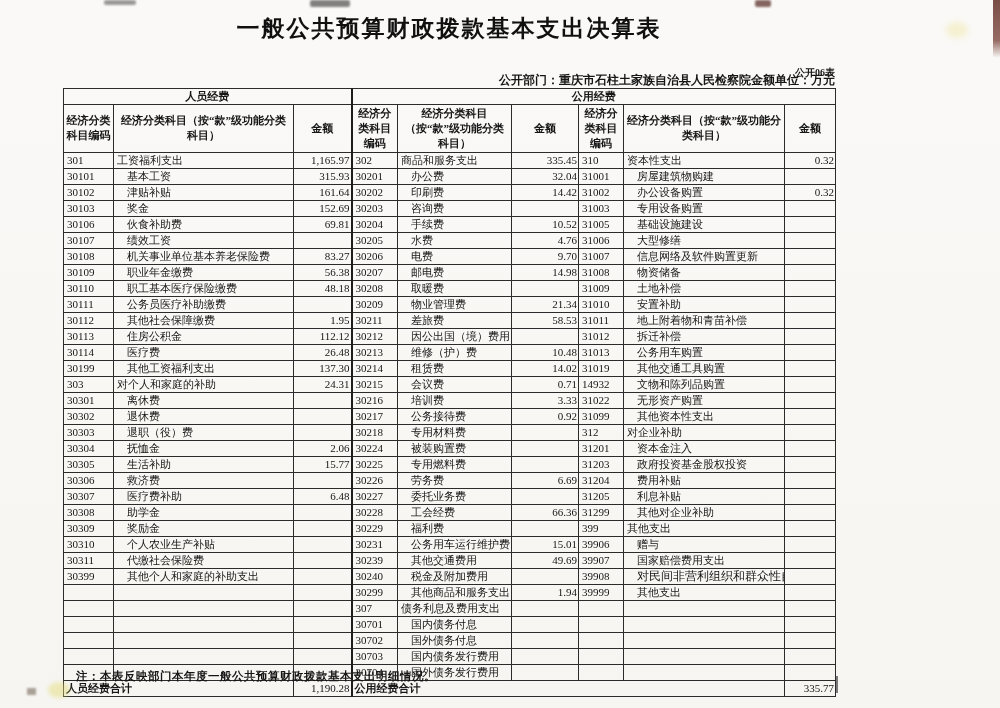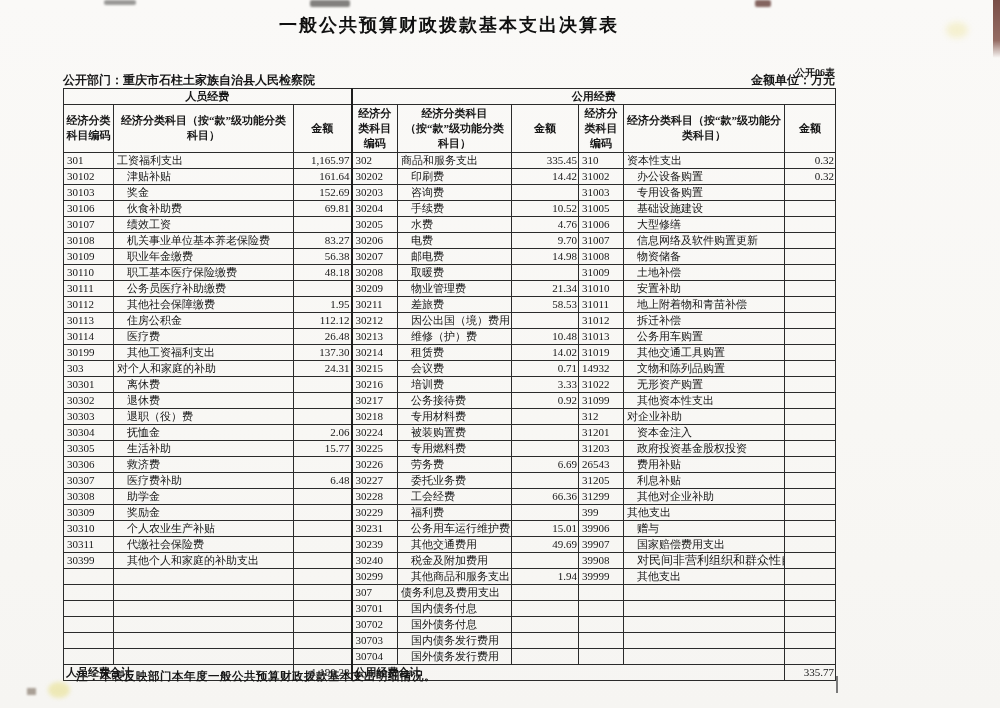--- a/index.html
+++ b/index.html
@@ -6,24 +6,24 @@
   body{
     width:1000px;height:708px;position:relative;overflow:hidden;
     background:#f8f7f5;
     font-family:"Liberation Serif","DejaVu Serif",serif;
     color:#161616;
   }
   .sheet{position:absolute;inset:0;background:linear-gradient(180deg,#faf9f7 0%,#f8f7f4 60%,#f6f5f2 100%);}
   .doc-title{
     position:absolute;left:63px;top:13px;width:772px;text-align:center;
     font-family:"Liberation Sans","DejaVu Sans",sans-serif;
-    font-size:18px;font-weight:bold;letter-spacing:2px;color:#101010;
+    font-size:23px;font-weight:bold;letter-spacing:2px;color:#101010;
   }
   .table-no{position:absolute;top:66px;width:772px;left:63px;text-align:right;font-size:10px;font-weight:bold;}
-  .meta-row{position:absolute;top:72px;left:63px;width:772px;font-size:12px;font-weight:bold;display:flex;justify-content:space-between;}
+  .meta-row{position:absolute;top:72px;left:63px;width:772px;font-size:12px;font-weight:bold;display:flex;justify-content:flex-end;}
   table{
     position:absolute;left:63px;top:88px;width:772px;
     border-collapse:collapse;table-layout:fixed;
     font-size:11px;
     padding-left:10px;
   }
   table,td,th{border:1px solid #2b2b2b;}
   table{border:1.5px solid #1d1d1d;}
   col.c1{width:50px}col.c2{width:180px}col.c3{width:58px}
   col.c4{width:46px}col.c5{width:114px}col.c6{width:67px}
@@ -98,20 +98,31 @@
           <td class="subject top">工资福利支出</td>
           <td class="amount">1,165.97</td>
           <td class="code sec-border">302</td>
           <td class="subject top">商品和服务支出</td>
           <td class="amount">335.45</td>
           <td class="code">310</td>
           <td class="subject top">资本性支出</td>
           <td class="amount">0.32</td>
         </tr>
         <tr>
+          <td class="code">30101</td>
+          <td class="subject">基本工资</td>
+          <td class="amount">315.93</td>
+          <td class="code sec-border">30201</td>
+          <td class="subject">办公费</td>
+          <td class="amount">32.04</td>
+          <td class="code">31001</td>
+          <td class="subject">房屋建筑物购建</td>
+          <td class="amount"></td>
+        </tr>
+        <tr>
           <td class="code">30102</td>
           <td class="subject">津贴补贴</td>
           <td class="amount">161.64</td>
           <td class="code sec-border">30202</td>
           <td class="subject">印刷费</td>
           <td class="amount">14.42</td>
           <td class="code">31002</td>
           <td class="subject">办公设备购置</td>
           <td class="amount">0.32</td>
         </tr>
@@ -302,21 +313,21 @@
           <td class="subject">政府投资基金股权投资</td>
           <td class="amount"></td>
         </tr>
         <tr>
           <td class="code">30306</td>
           <td class="subject">救济费</td>
           <td class="amount"></td>
           <td class="code sec-border">30226</td>
           <td class="subject">劳务费</td>
           <td class="amount">6.69</td>
-          <td class="code">26543</td>
+          <td class="code">31204</td>
           <td class="subject">费用补贴</td>
           <td class="amount"></td>
         </tr>
         <tr>
           <td class="code">30307</td>
           <td class="subject">医疗费补助</td>
           <td class="amount">6.48</td>
           <td class="code sec-border">30227</td>
           <td class="subject">委托业务费</td>
           <td class="amount"></td>

